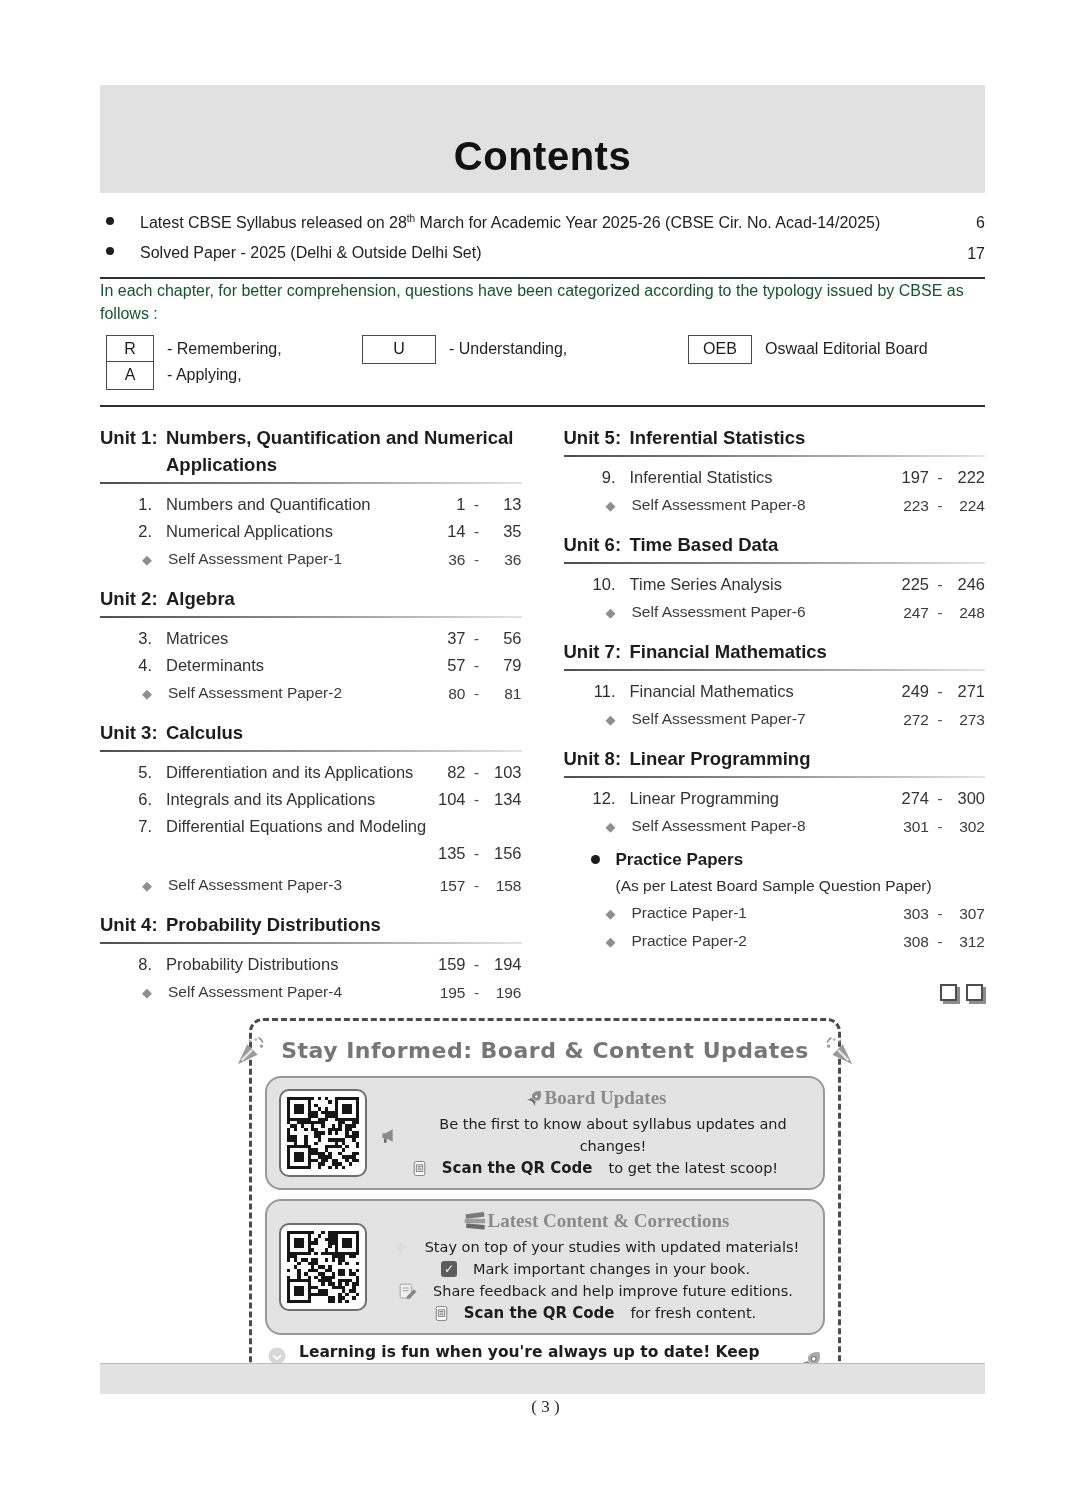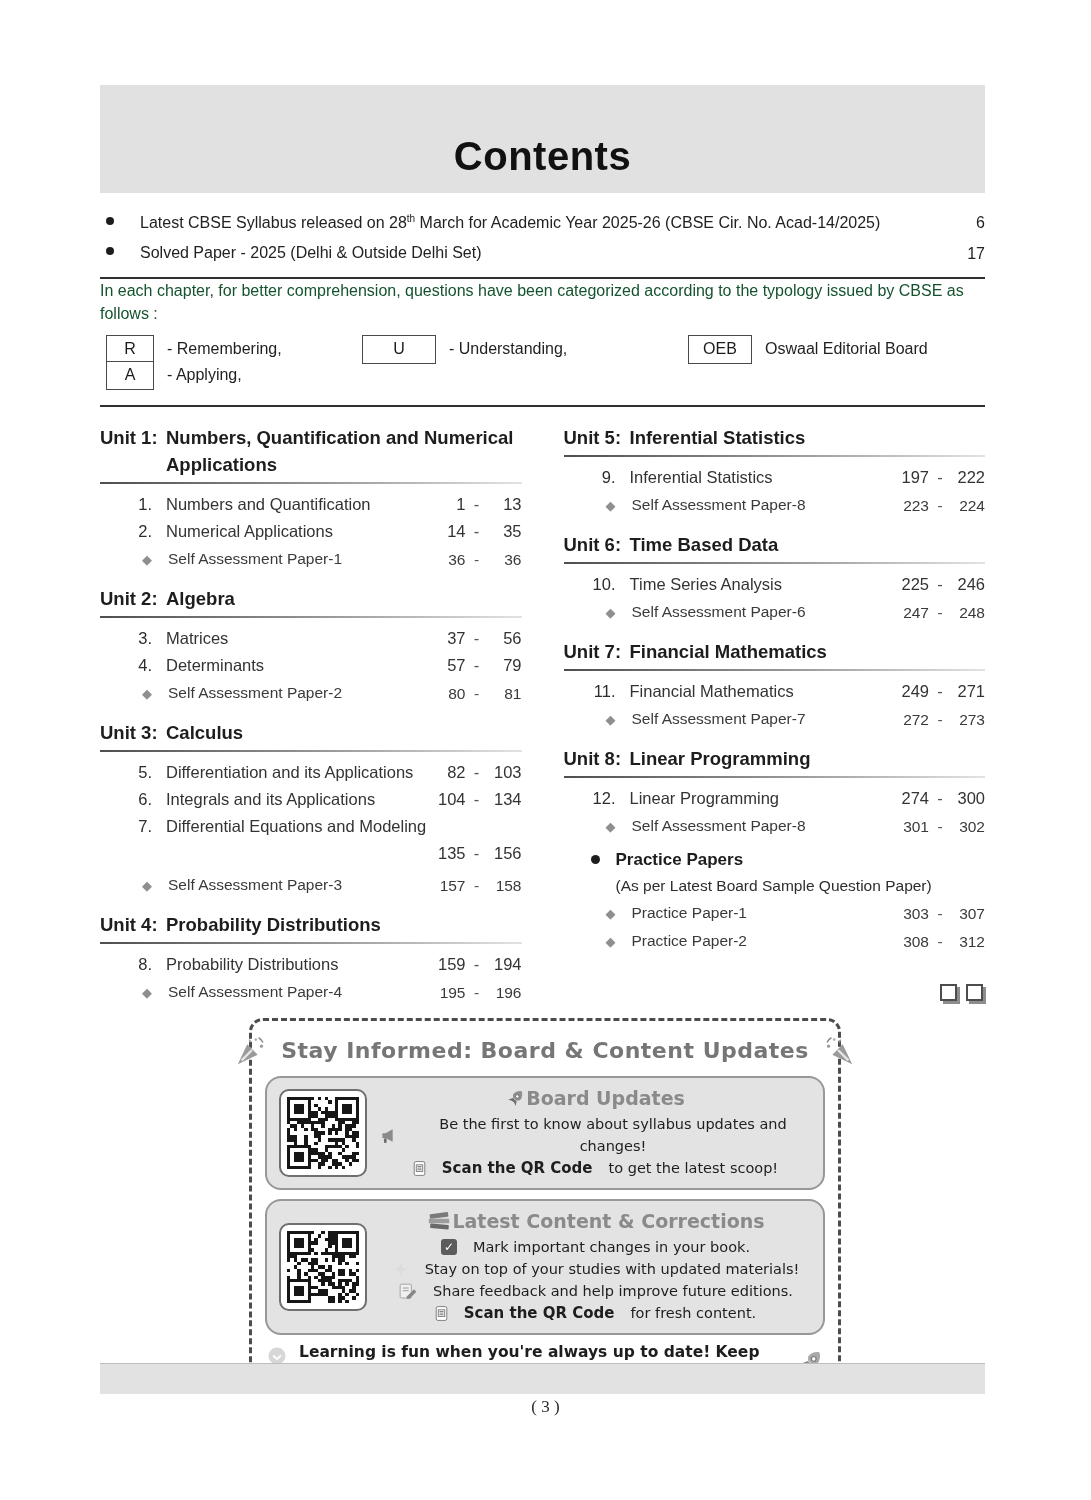--- a/index.html
+++ b/index.html
@@ -66,21 +66,21 @@
   .stay-title-row{display:flex;align-items:center;justify-content:center;gap:12px;margin:2px 0 8px 0;}
   .stay-title{font-size:22px;font-weight:700;color:#767676;letter-spacing:.5px;white-space:nowrap;}
   .popper.right svg{transform:scaleX(-1);}
   .card{background:#e3e3e3;border:2px solid #989898;border-radius:16px;padding:9px 12px;margin-top:9px;
         display:flex;align-items:center;gap:13px;}
   .qrbox{flex:0 0 auto;background:#fff;border:2px solid #6f6f6f;border-radius:10px;padding:6px;}
   .qr{display:grid;grid-template-columns:repeat(21,1fr);grid-template-rows:repeat(21,1fr);width:72px;height:72px;}
   .qr i{background:#fff;}
   .qr i.on{background:#161616;}
   .card-body{flex:1;text-align:center;}
-  .card-head{display:flex;align-items:center;justify-content:center;font-size:19px;font-weight:700;color:#8a8a8a;margin-bottom:4px;}
+  .card-head{display:flex;align-items:center;justify-content:center;font-size:19px;font-weight:700;color:#8a8a8a;margin-bottom:4px;font-family:Liberation Serif, serif;}
   .cline{display:flex;align-items:center;justify-content:center;gap:16px;font-size:14.5px;line-height:22px;color:#1e1e1e;}
   .cline b{font-size:15px;}
   .cbx{width:16px;height:16px;background:#5c5c5c;border-radius:3px;color:#fff;font-size:12px;font-weight:700;
        display:flex;align-items:center;justify-content:center;}
   .cbx::before{content:"✓";}
   .stay-footer{display:flex;align-items:center;justify-content:center;gap:10px;margin-top:8px;
                font-size:15.5px;font-weight:700;color:#1e1e1e;}
 
   
   .footer-bar{position:absolute;left:100px;top:1363px;width:885px;height:30px;background:#e2e2e2;border-top:1px solid #bdbdbd;}
@@ -1381,30 +1381,30 @@
           <span>
               <svg width="26" height="20" viewBox="0 0 28 20">
                 <rect x="4" y="1.5" width="20" height="5" rx="1" fill="#7a7a7a" transform="rotate(-7 14 4)"></rect>
                 <rect x="3" y="7.5" width="22" height="5" rx="1" fill="#9d9d9d"></rect>
                 <rect x="4.5" y="13.5" width="20" height="5" rx="1" fill="#6a6a6a" transform="rotate(5 15 16)"></rect>
               </svg>
             </span>
           <span>Latest Content &amp; Corrections</span>
         </div>
         <div class="cline">
-          <span class="cbx"></span>
-          <span>Mark important changes in your book.</span>
-        </div>
-        <div class="cline">
           <span>
               <svg width="17" height="17" viewBox="0 0 20 20">
                 <path d="M10 2l2 6 6 2-6 2-2 6-2-6-6-2 6-2z" fill="#dcdcdc"></path>
               </svg>
             </span>
           <span>Stay on top of your studies with updated materials!</span>
+        </div>
+        <div class="cline">
+          <span class="cbx"></span>
+          <span>Mark important changes in your book.</span>
         </div>
         <div class="cline">
           <span>
               <svg width="19" height="19" viewBox="0 0 22 22">
                 <rect x="2.5" y="2.5" width="13" height="16" rx="1.5" fill="#f0f0f0" stroke="#9a9a9a"></rect>
                 <line x1="5.5" y1="7" x2="12.5" y2="7" stroke="#ababab" stroke-width="1.4"></line>
                 <line x1="5.5" y1="10" x2="12.5" y2="10" stroke="#ababab" stroke-width="1.4"></line>
                 <path d="M10.5 16.5l8-8 2.8 2.8-8 8-3.3.5z" fill="#878787"></path>
               </svg>
             </span>

